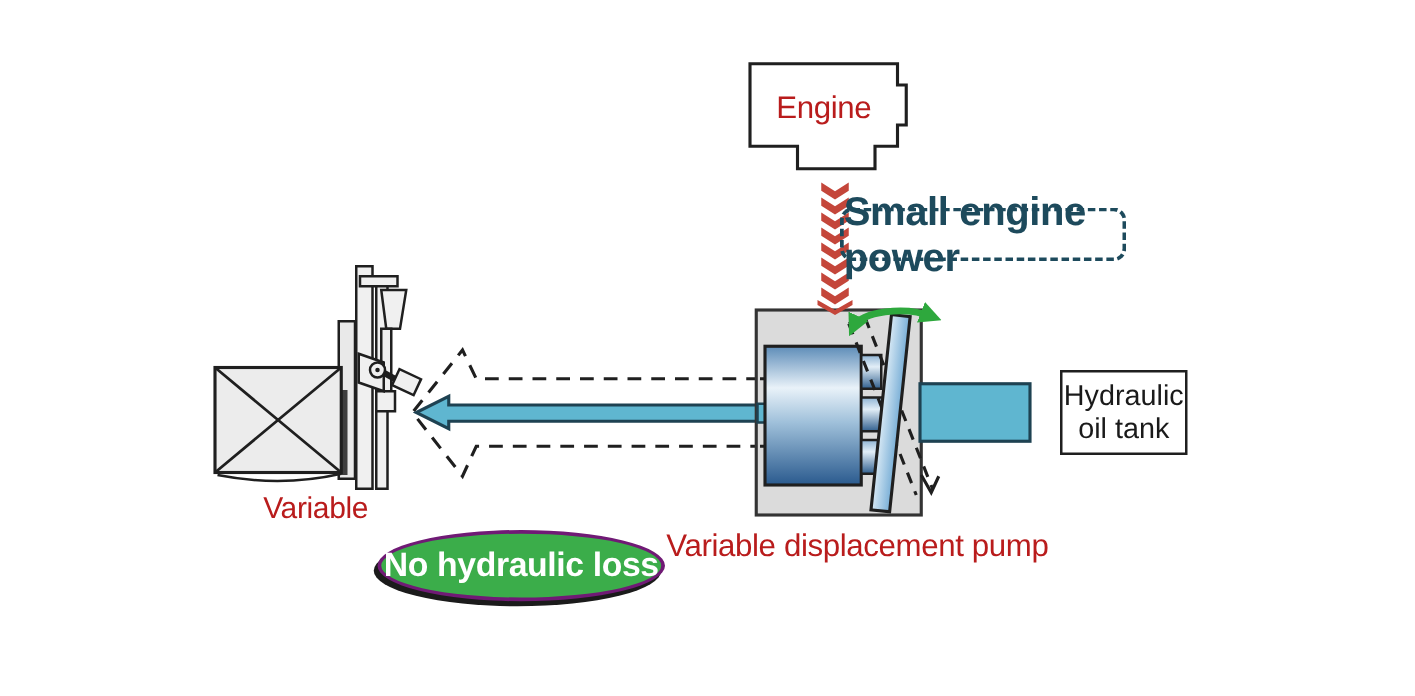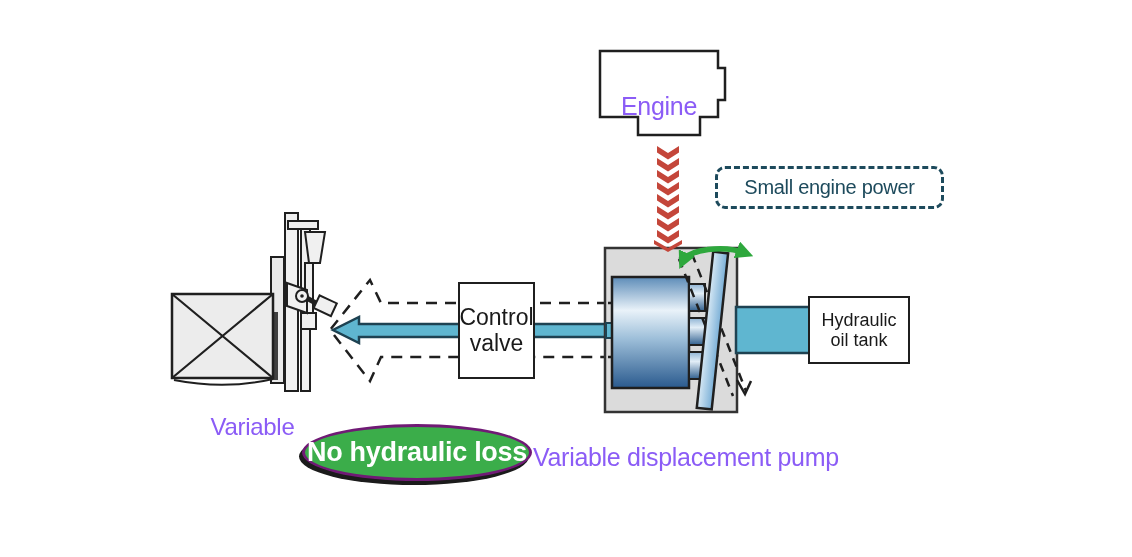--- a/index.html
+++ b/index.html
@@ -1,33 +1,33 @@
 <!DOCTYPE html>
 <html><head>
 <meta charset="utf-8">
 <style>
   html,body{margin:0;padding:0;background:#fff;}
   #canvas{
     position:relative;width:1132px;height:557px;background:#ffffff;overflow:hidden;
     font-family:"Liberation Sans",sans-serif;color:#1a1a1a;
   }
   #gfx{position:absolute;left:0;top:0;}
-  .lbl{position:absolute;color:#8b5cf6;letter-spacing:-0.3px;margin-top:20px;}
+  .lbl{position:absolute;color:#b91c1c;letter-spacing:-0.3px;}
   .box{
     position:absolute;box-sizing:border-box;background:#ffffff;border:2.5px solid #1f1f1f;
     display:flex;align-items:center;justify-content:center;text-align:center;line-height:1.12;
   }
   #engine-label{left:600px;top:69px;width:118px;height:34px;line-height:34px;text-align:center;font-size:25px;}
   #small-engine-power{
-    position:absolute;box-sizing:border-box;left:715px;top:166px;width:229px;height:43px;
+    position:absolute;box-sizing:border-box;left:672px;top:166px;width:229px;height:43px;
     border:3px dashed #1d4a5c;border-radius:10px;display:flex;align-items:center;justify-content:center;
-    color:#1d4a5c;font-weight:normal;font-size:20px;letter-spacing:-0.3px;background:transparent;
+    color:#1d4a5c;font-weight:bold;font-size:32px;letter-spacing:-0.3px;background:transparent;
   }
   #control-valve{left:458px;top:282px;width:77px;height:97px;font-size:23px;}
-  #oil-tank{left:808px;top:296px;width:102px;height:68px;font-size:18px;}
+  #oil-tank{left:848px;top:296px;width:102px;height:68px;font-size:23px;}
   #cylinder-label{left:195px;top:393px;width:115px;text-align:center;font-size:24px;}
   #pump-label{left:533px;top:423px;font-size:25px;white-space:nowrap;}
   #no-loss{
     position:absolute;box-sizing:border-box;left:302px;top:424px;width:230px;height:57px;
     background:#3bad4a;border:3px solid #701a75;border-radius:50%;
     box-shadow:-3px 4px 0 0 #1b1b1b;
     display:flex;align-items:center;justify-content:center;
     color:#ffffff;font-weight:bold;font-size:27px;letter-spacing:-0.3px;
   }
 </style>
@@ -119,21 +119,20 @@
       <rect x="317" y="297" width="19" height="14" transform="rotate(25 322 302)" fill="#f0f0f0" stroke="#1f1f1f" stroke-width="2"></rect>
       <circle cx="302" cy="296" r="6" fill="#f0f0f0" stroke="#1f1f1f" stroke-width="2"></circle>
       <circle cx="302" cy="296" r="1.8" fill="#1f1f1f"></circle>
     </g>
   </svg>
 
   <div id="engine-label" class="lbl">Engine</div>
 
   <div id="small-engine-power">Small engine power</div>
 
-  <div id="control-valve" class="box">Control valve</div>
 
   <div id="oil-tank" class="box">Hydraulic oil tank</div>
 
   <div id="cylinder-label" class="lbl">Variable</div>
 
   <div id="pump-label" class="lbl">Variable displacement pump</div>
 
   <div id="no-loss">No hydraulic loss</div>
 
 </div>

